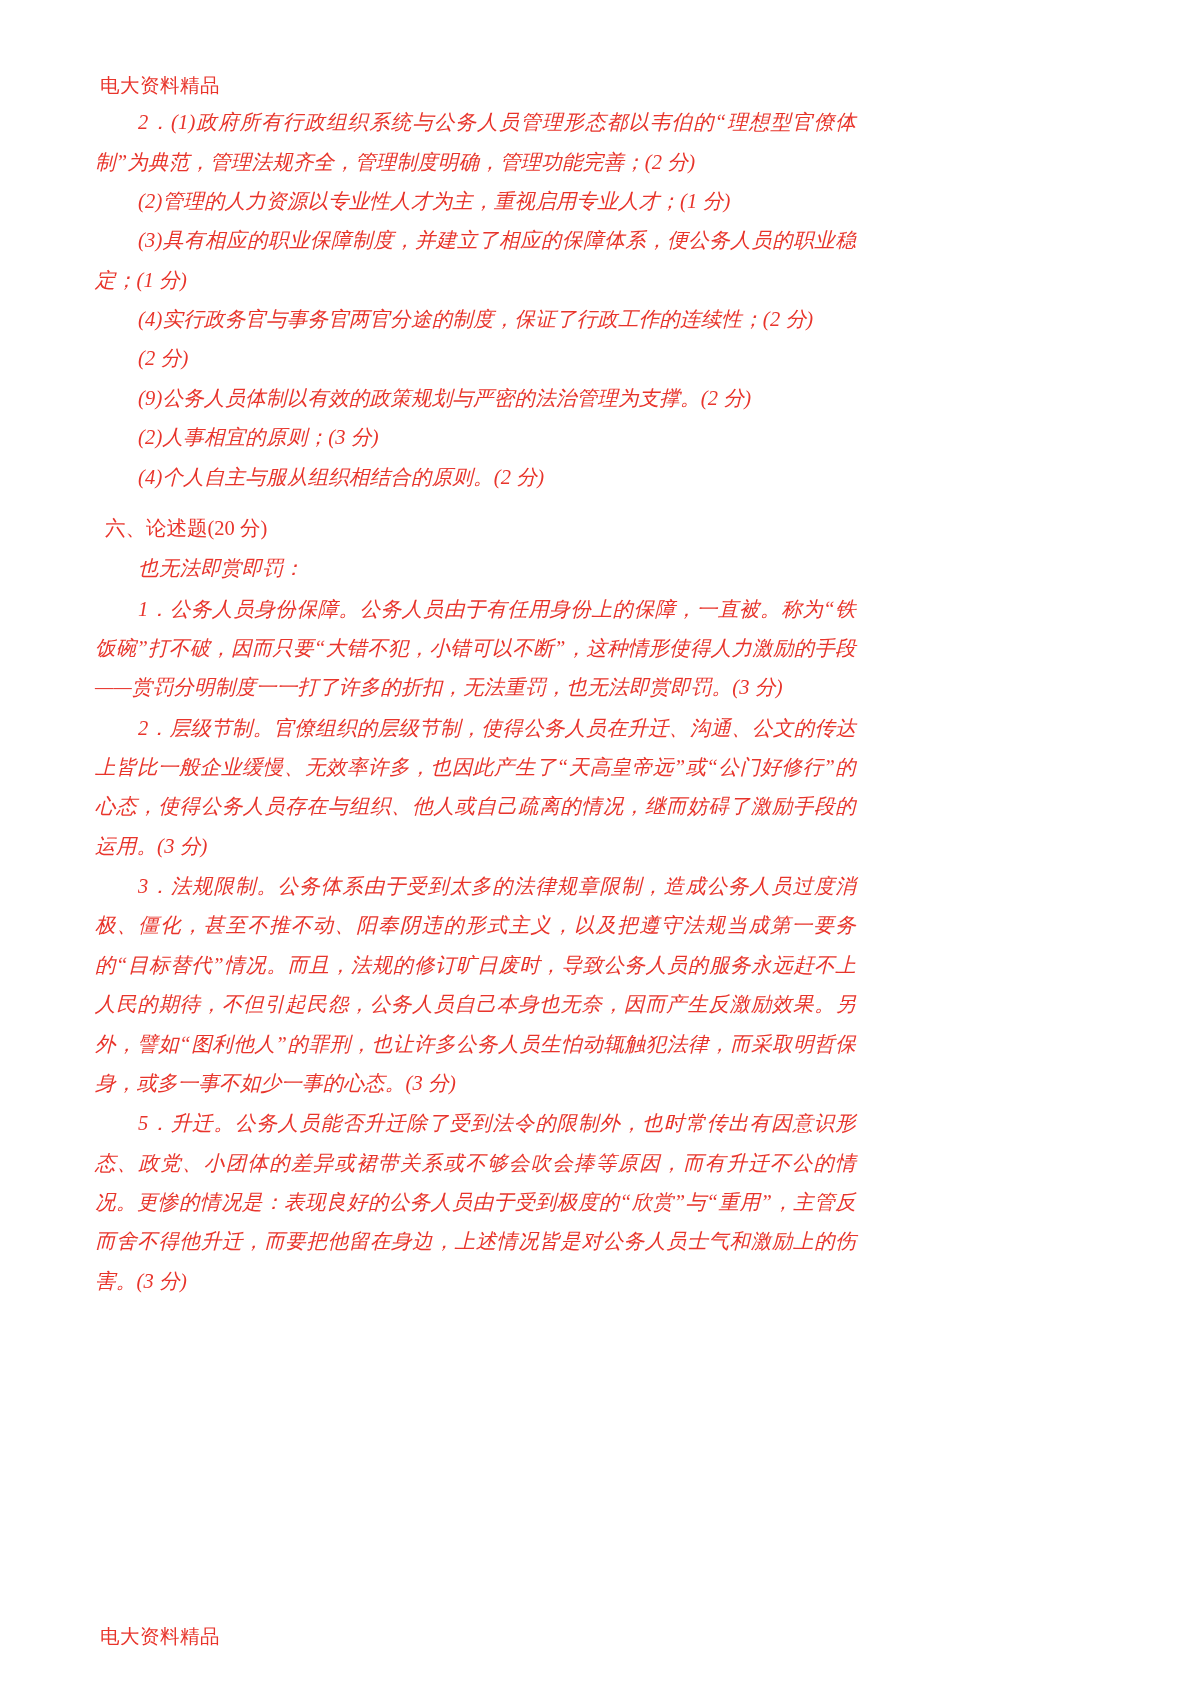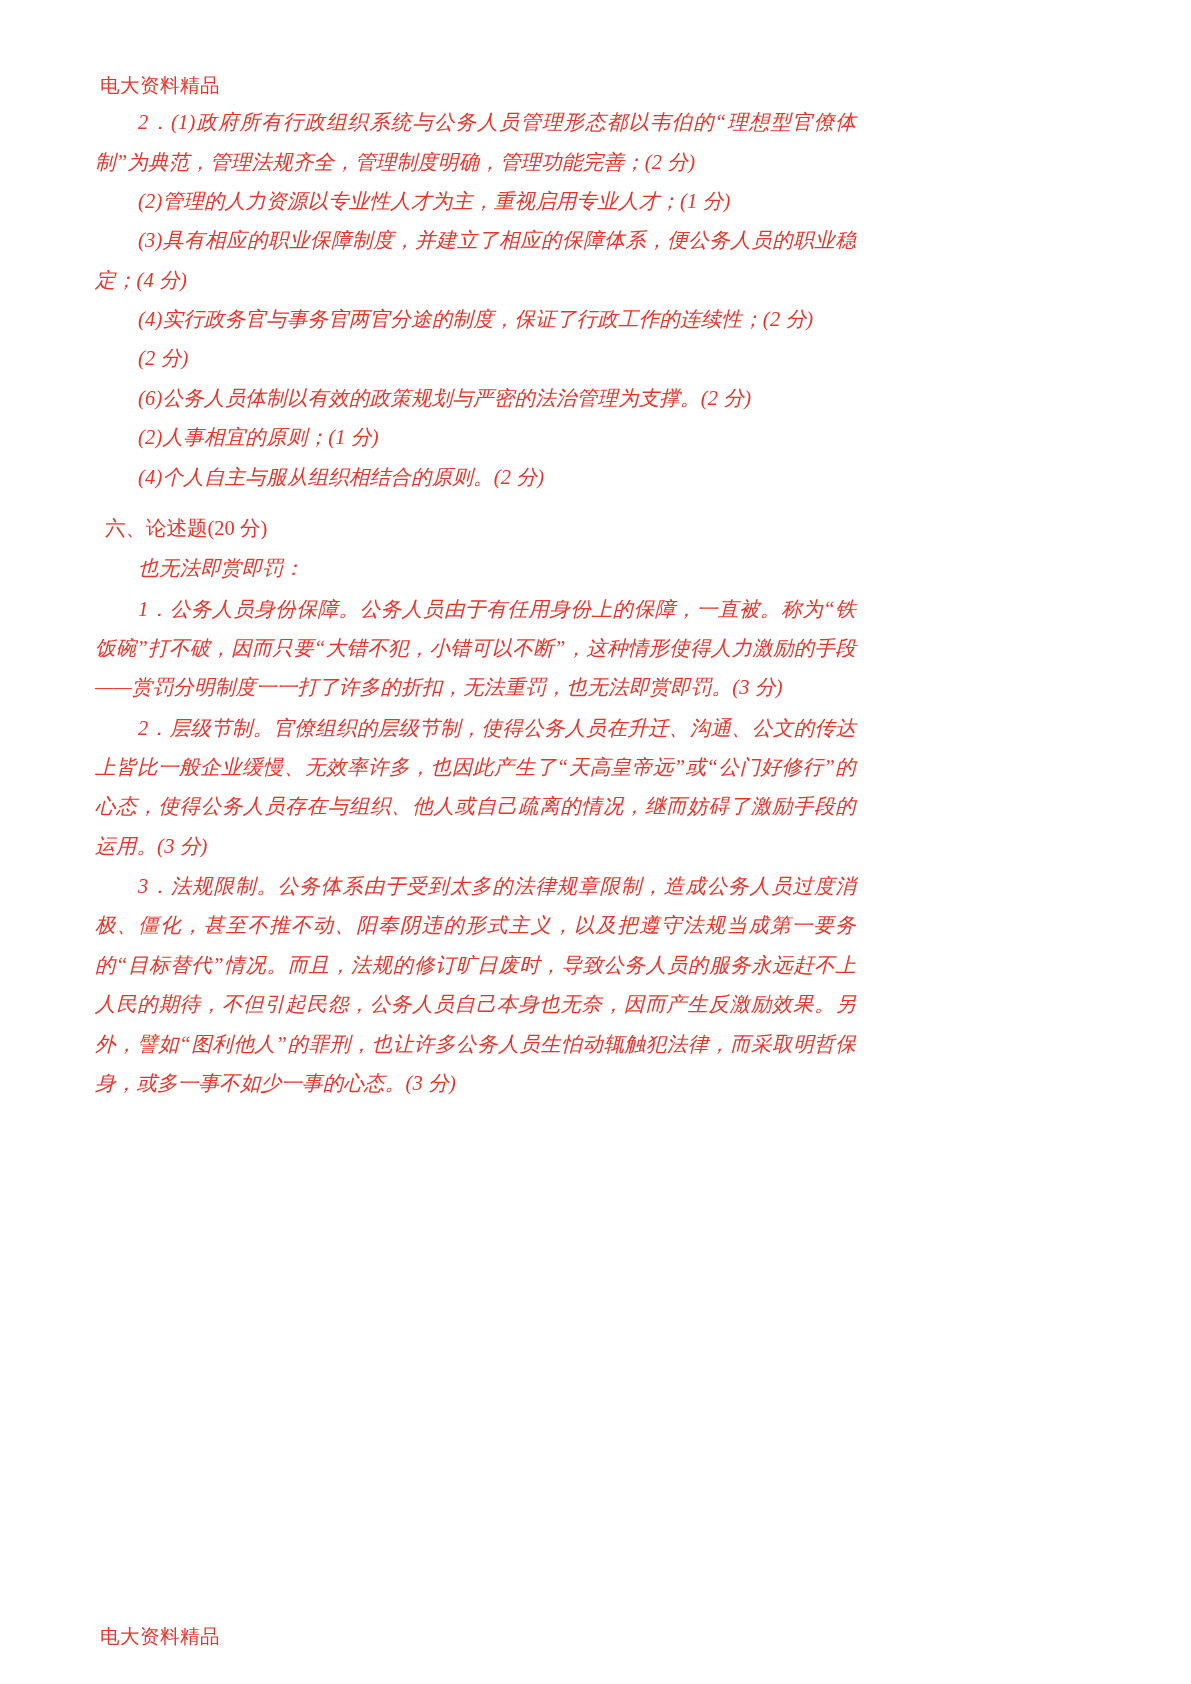--- a/index.html
+++ b/index.html
@@ -69,34 +69,35 @@
 </style>
 </head>
 <body>
 
 <div class="page">
 
   <div class="watermark watermark-top">电大资料精品</div>
 
   <p class="para indent">2．(1)政府所有行政组织系统与公务人员管理形态都以韦伯的“理想型官僚体制”为典范，管理法规齐全，管理制度明确，管理功能完善；(2 分)</p>
   <p class="para indent">(2)管理的人力资源以专业性人才为主，重视启用专业人才；(1 分)</p>
-  <p class="para indent">(3)具有相应的职业保障制度，并建立了相应的保障体系，便公务人员的职业稳定；(4 分)</p>
+  <p class="para indent">(3)具有相应的职业保障制度，并建立了相应的保障体系，便公务人员的职业稳定；(1 分)</p>
   <p class="para indent">(4)实行政务官与事务官两官分途的制度，保证了行政工作的连续性；(2 分)</p>
 
   <p class="para indent">(2 分)</p>
 
-  <p class="para indent">(6)公务人员体制以有效的政策规划与严密的法治管理为支撑。(2 分)</p>
+  <p class="para indent">(9)公务人员体制以有效的政策规划与严密的法治管理为支撑。(2 分)</p>
 
-  <p class="para indent">(2)人事相宜的原则；(1 分)</p>
+  <p class="para indent">(2)人事相宜的原则；(3 分)</p>
   <p class="para indent">(4)个人自主与服从组织相结合的原则。(2 分)</p>
 
   <p class="section-title">六、论述题(20 分)</p>
 
   <div class="body-block">
     <p class="para indent">也无法即赏即罚：</p>
     <p class="para indent">1．公务人员身份保障。公务人员由于有任用身份上的保障，一直被。称为“铁饭碗”打不破，因而只要“大错不犯，小错可以不断”，这种情形使得人力激励的手段——赏罚分明制度一一打了许多的折扣，无法重罚，也无法即赏即罚。(3 分)</p>
     <p class="para indent">2．层级节制。官僚组织的层级节制，使得公务人员在升迁、沟通、公文的传达上皆比一般企业缓慢、无效率许多，也因此产生了“天高皇帝远”或“公门好修行”的心态，使得公务人员存在与组织、他人或自己疏离的情况，继而妨碍了激励手段的运用。(3 分)</p>
     <p class="para indent">3．法规限制。公务体系由于受到太多的法律规章限制，造成公务人员过度消极、僵化，甚至不推不动、阳奉阴违的形式主义，以及把遵守法规当成第一要务的“目标替代”情况。而且，法规的修订旷日废时，导致公务人员的服务永远赶不上人民的期待，不但引起民怨，公务人员自己本身也无奈，因而产生反激励效果。另外，譬如“图利他人”的罪刑，也让许多公务人员生怕动辄触犯法律，而采取明哲保身，或多一事不如少一事的心态。(3 分)</p>
+    <p class="para indent">5．升迁。公务人员能否升迁除了受到法令的限制外，也时常传出有因意识形态、政党、小团体的差异或裙带关系或不够会吹会捧等原因，而有升迁不公的情况。更惨的情况是：表现良好的公务人员由于受到极度的“欣赏”与“重用”，主管反而舍不得他升迁，而要把他留在身边，上述情况皆是对公务人员士气和激励上的伤害。(3 分)</p>
   </div>
 
   <div class="watermark watermark-bottom">电大资料精品</div>
 
 </div>
 
 </body></html>

